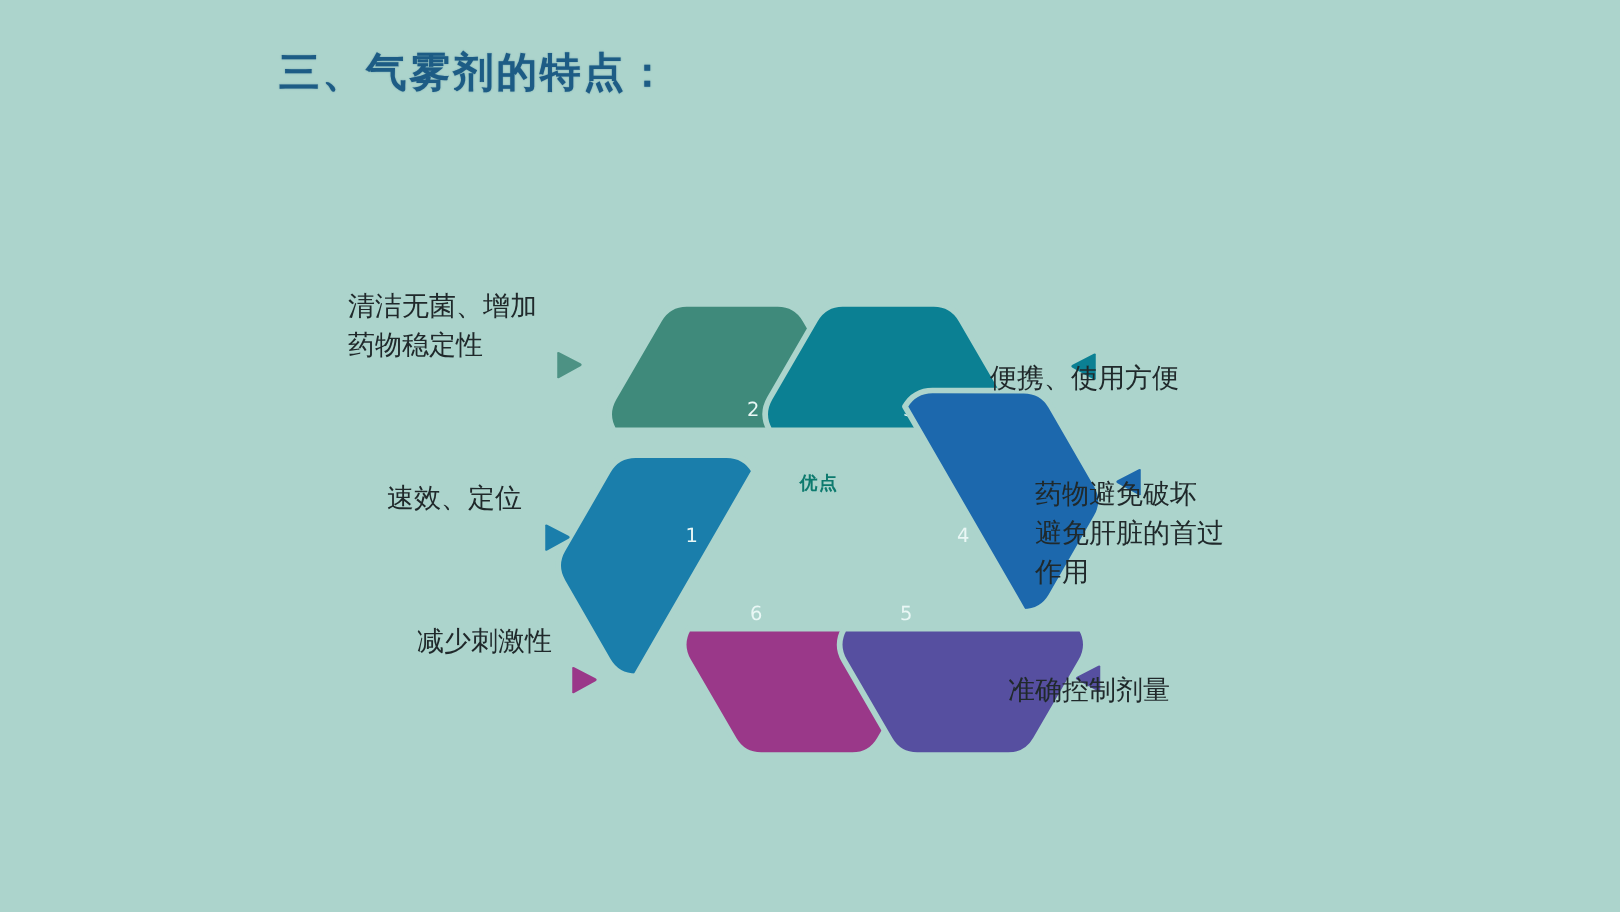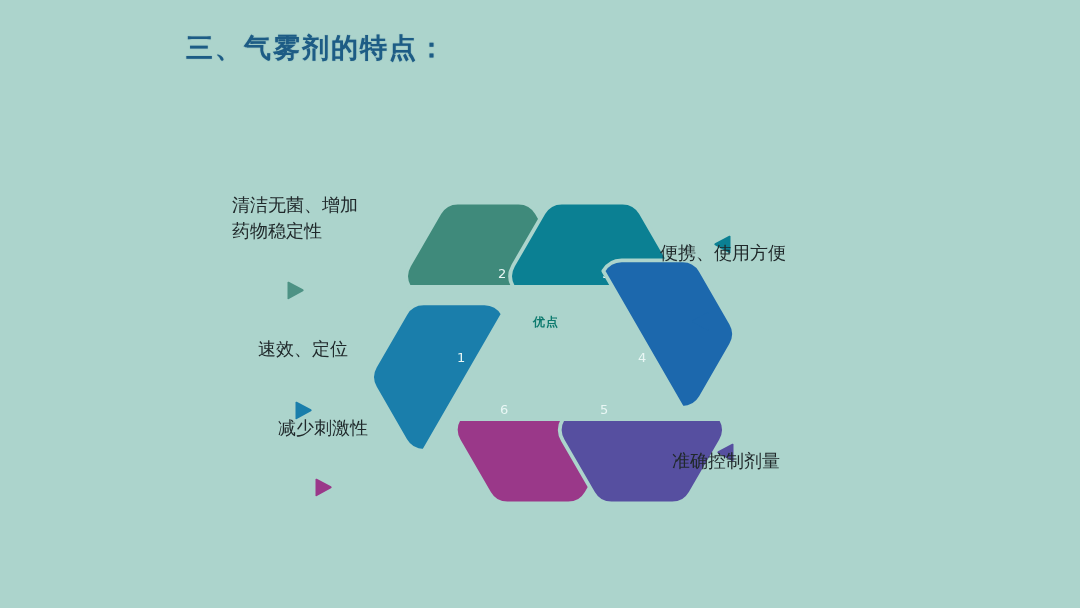--- a/index.html
+++ b/index.html
@@ -77,30 +77,30 @@
   .callout {
     position: absolute;
     display: flex;
     align-items: center;
     gap: 10px;
     font-size: 18px;
     line-height: 1.45;
     color: #20292b;
     white-space: pre-line;
   }
-  .callout.left  { flex-direction: column; }
+  .callout.left  { }
   .callout.right { flex-direction: column; }
 
   .bullet-tri { width: 22px; height: 22px; flex: 0 0 22px; display:block; }
   .bullet-tri svg { display:block; width:22px; height:22px; }
 
   .callout-text { display:block; }
 
   #callout-2 { left: 232px; top: 192px; align-items: center; }
-  #callout-1 { left: 258px; top: 336px; gap: 12px; }
+  #callout-1 { left: 258px; top: 320px; gap: 12px; }
   #callout-6 { left: 278px; top: 415px; }
   #callout-3 { left: 660px; top: 208px; }
   #callout-4 { left: 690px; top: 285px; }
   #callout-5 { left: 672px; top: 416px; text-align: right; }
 </style>
 </head>
 <body>
 
 <div id="slide">
 
@@ -197,20 +197,23 @@
     </span>
     <span class="callout-text">便携、使用方便</span>
   </div>
 
   <div class="callout right" id="callout-4">
     <span class="bullet-tri">
       <svg viewBox="0 0 22 22" xmlns="http://www.w3.org/2000/svg">
         <path d="M 18.5 3.2 Q 19 1.2 17.2 1.8 L 3 9.2 Q 1.4 10.2 3 11.2 L 17.2 19 Q 19 19.7 18.5 17.7 Z" fill="#1c68ad"></path>
       </svg>
     </span>
+    <span class="callout-text">药物避免破坏
+避免肝脏的首过
+作用</span>
   </div>
 
   <div class="callout right" id="callout-5">
     <span class="bullet-tri">
       <svg viewBox="0 0 22 22" xmlns="http://www.w3.org/2000/svg">
         <path d="M 18.5 3.2 Q 19 1.2 17.2 1.8 L 3 9.2 Q 1.4 10.2 3 11.2 L 17.2 19 Q 19 19.7 18.5 17.7 Z" fill="#564fa0"></path>
       </svg>
     </span>
     <span class="callout-text">准确控制剂量</span>
   </div>

